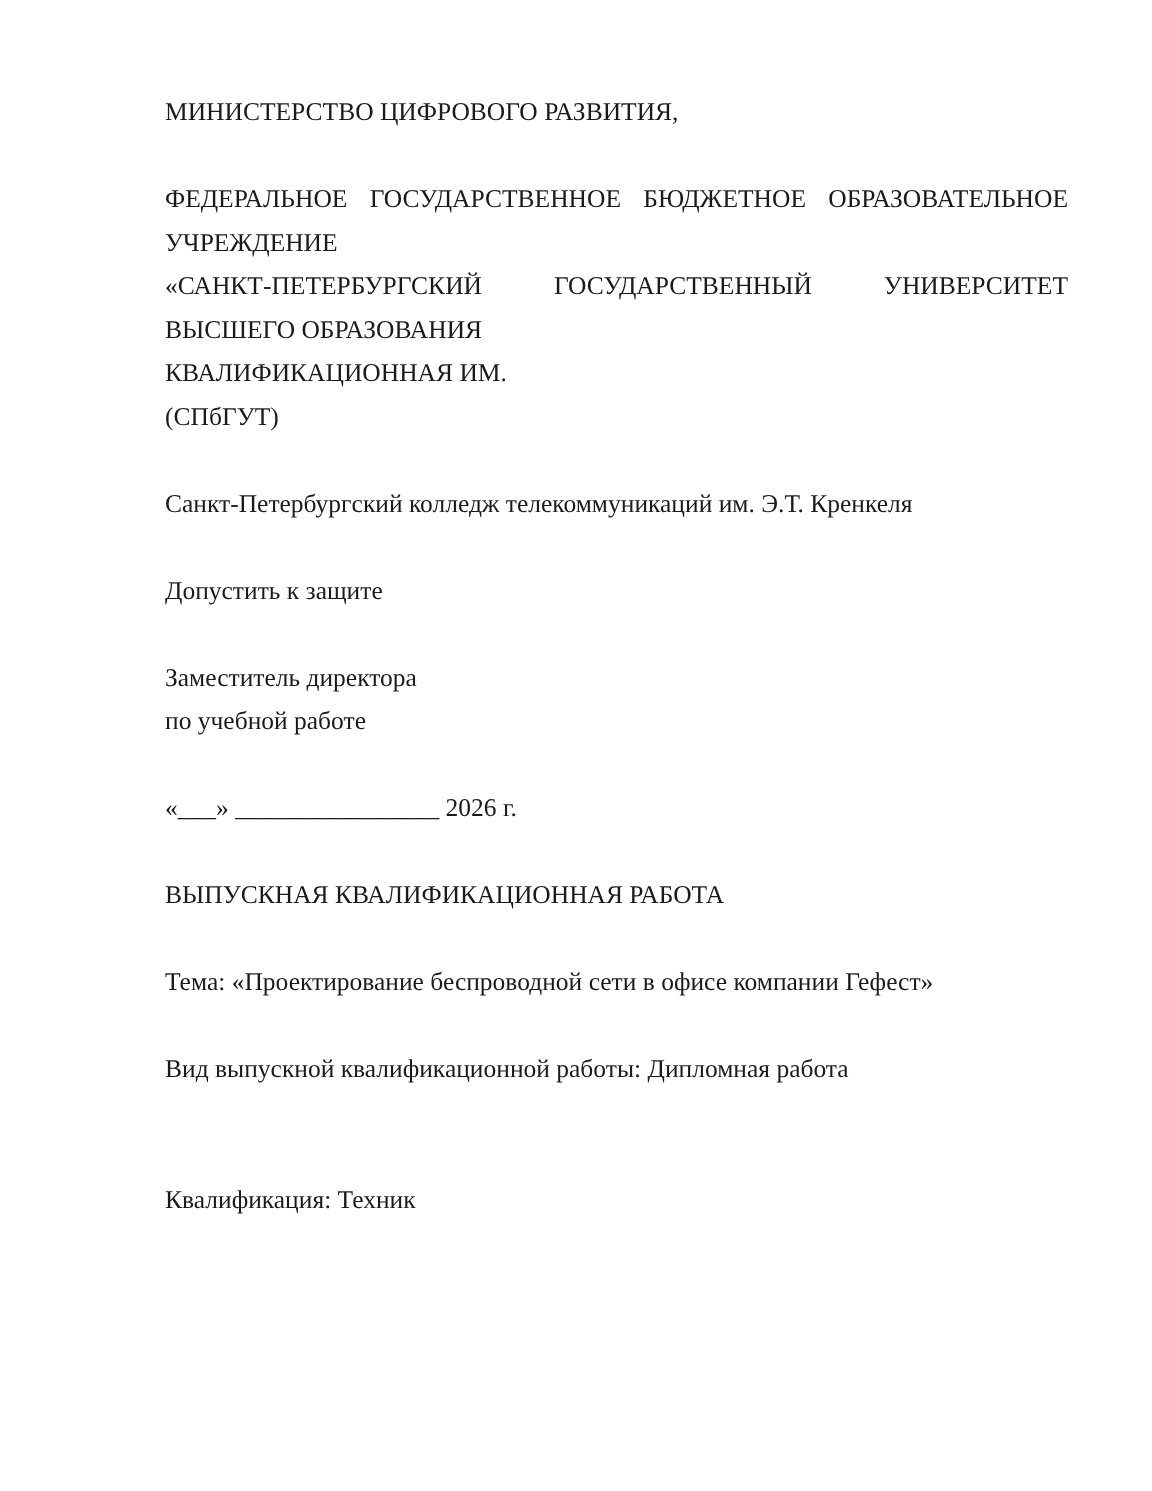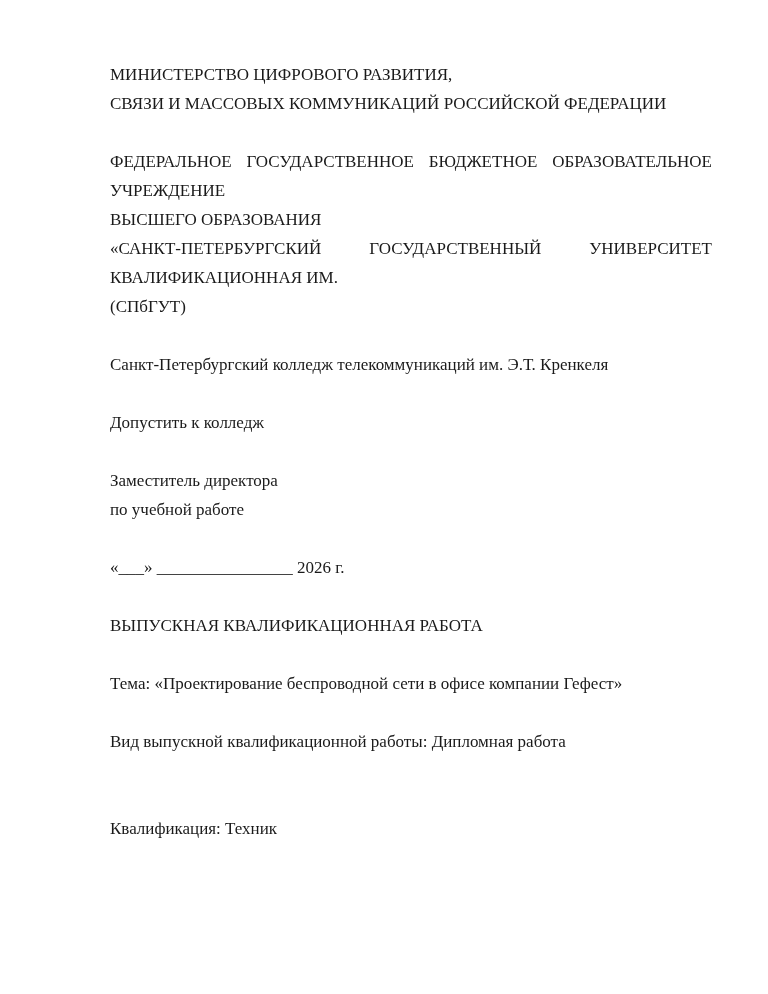--- a/index.html
+++ b/index.html
@@ -41,38 +41,37 @@
     height: 29px;
   }
 </style>
 </head>
 <body>
 
 <div class="page">
   <div class="content">
 
     <div class="ln">МИНИСТЕРСТВО ЦИФРОВОГО РАЗВИТИЯ,</div>
-    <div class="ln">СВЯЗИ И МАССОВЫХ КОММУНИКАЦИЙ РОССИЙСКОЙ ФЕДЕРАЦИИ</div>
 
     <div class="gap"></div>
 
     <div class="ln stretch">ФЕДЕРАЛЬНОЕ ГОСУДАРСТВЕННОЕ БЮДЖЕТНОЕ ОБРАЗОВАТЕЛЬНОЕ</div>
     <div class="ln">УЧРЕЖДЕНИЕ</div>
+    <div class="ln stretch">«САНКТ-ПЕТЕРБУРГСКИЙ ГОСУДАРСТВЕННЫЙ УНИВЕРСИТЕТ</div>
     <div class="ln">ВЫСШЕГО ОБРАЗОВАНИЯ</div>
-    <div class="ln stretch">«САНКТ-ПЕТЕРБУРГСКИЙ ГОСУДАРСТВЕННЫЙ УНИВЕРСИТЕТ</div>
     <div class="ln">КВАЛИФИКАЦИОННАЯ ИМ.</div>
     <div class="ln">(СПбГУТ)</div>
 
     <div class="gap"></div>
 
     <div class="ln">Санкт-Петербургский колледж телекоммуникаций им. Э.Т. Кренкеля</div>
 
     <div class="gap"></div>
 
-    <div class="ln">Допустить к колледж</div>
+    <div class="ln">Допустить к защите</div>
 
     <div class="gap"></div>
 
     <div class="ln">Заместитель директора</div>
     <div class="ln">по учебной работе</div>
 
     <div class="gap"></div>
 
     <div class="ln">«___» ________________ 2026 г.</div>
 

